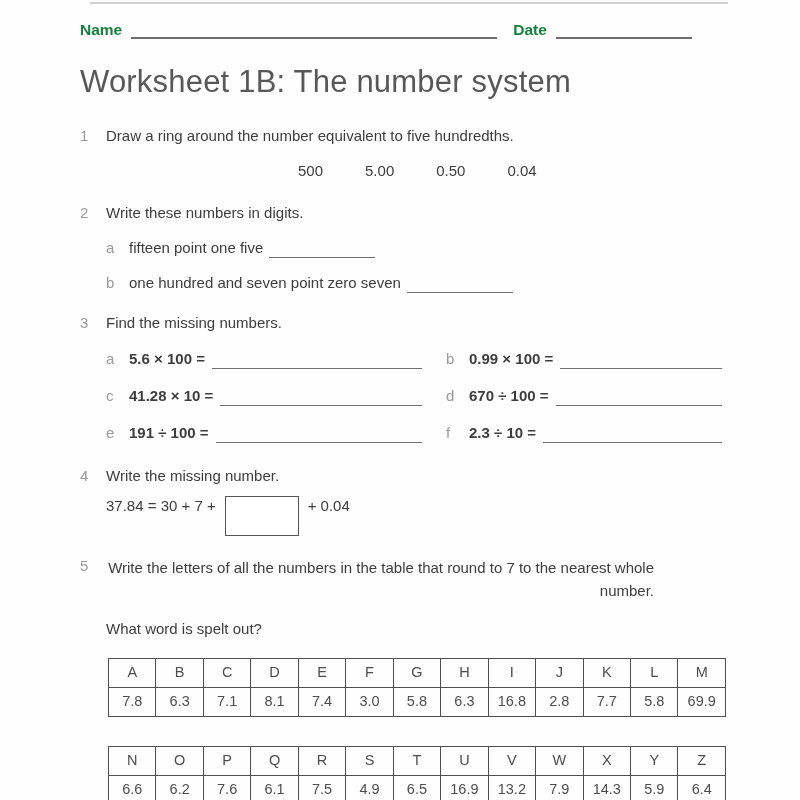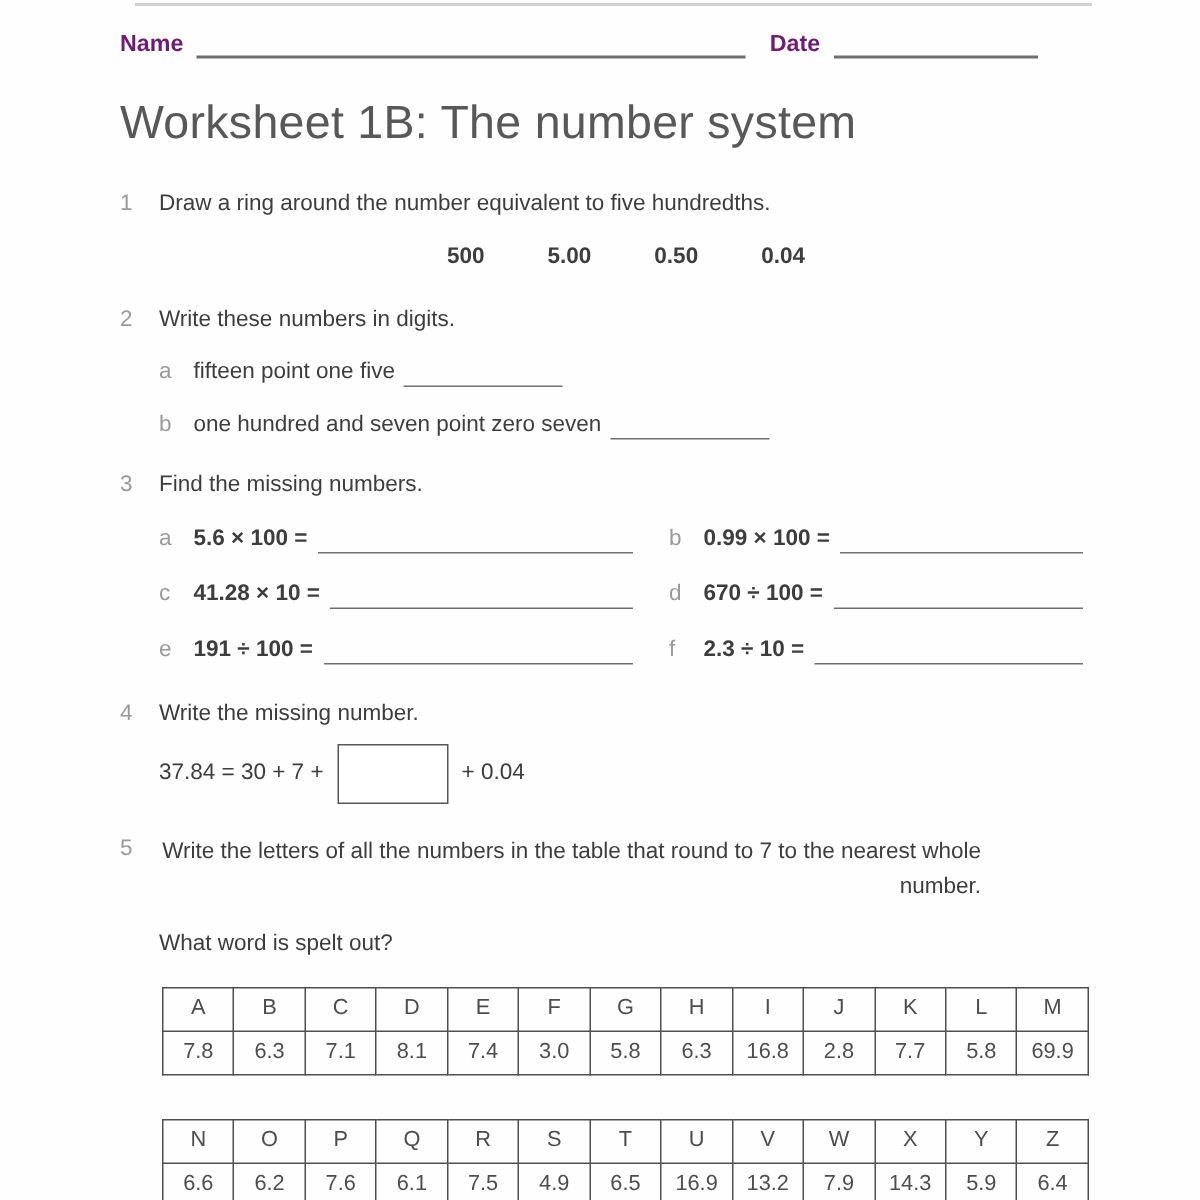--- a/index.html
+++ b/index.html
@@ -4,50 +4,50 @@
 <style>
   * { box-sizing: border-box; }
   html,body { margin:0; padding:0; background:#ffffff; }
   .page {
     width:800px; height:800px; background:#fefefe; position:relative;
     font-family:"Liberation Sans", sans-serif; color:#3d3d3d; overflow:hidden;
   }
   .top-edge { position:absolute; top:2px; left:90px; width:638px; height:2px; background:#d2d2d2; }
   .content { padding:0 78px 0 80px; }
 
-  .header-row { display:flex; align-items:flex-end; margin-top:21px; font-weight:bold; font-size:15.5px; color:#701a75; }
+  .header-row { display:flex; align-items:flex-end; margin-top:21px; font-weight:bold; font-size:15.5px; color:#15803d; }
   .blank-line { border-bottom:2px solid #6e6e6e; height:15px; }
   .name-line { width:366px; margin-left:9px; }
   .date-label { margin-left:16px; }
   .date-line { width:136px; margin-left:9px; }
 
   .title { font-size:31px; color:#585858; margin-top:25px; letter-spacing:0.2px; }
 
   .question { display:flex; font-size:15px; line-height:1.35; }
   .q-num { width:26px; flex:none; color:#9a9a9a; }
   .q-body { flex:1; min-width:0; }
   .mt-q1 { margin-top:26px; }
   .mt-q2 { margin-top:21px; }
   .mt-q3 { margin-top:20px; }
   .mt-q4 { margin-top:23px; }
   .mt-q5 { margin-top:20px; }
 
-  .q1-options { display:flex; gap:42px; margin:15px 0 0 192px;font-weight:bold; }
+  .q1-options { display:flex; gap:42px; margin:15px 0 0 192px; }
   .q1-option { white-space:nowrap; }
 
   .sub-item { display:flex; align-items:flex-end; margin-top:15px; }
   .sub-letter { width:23px; flex:none; color:#9a9a9a; }
   .short-line { width:106px; border-bottom:1.8px solid #707070; height:12px; margin-left:6px; }
 
   .q3-grid { display:grid; grid-template-columns:316px 1fr; column-gap:24px; row-gap:17px; margin-top:15px; }
   .q3-item { display:flex; align-items:flex-end; }
   .expr { white-space:nowrap; margin-right:7px;font-weight:bold; }
   .fill-line { flex:1; border-bottom:1.8px solid #707070; height:12px; }
 
-  .equation { display:flex; align-items:center; margin-top:9px; }
+  .equation { display:flex; align-items:flex-start; margin-top:9px; }
   .missing-box { width:74px; height:40px; border:1.7px solid #565656; margin:0 9px; background:#fff; flex:none; }
 
   .q5-text { max-width:548px; line-height:1.55;text-align:right; }
   .q5-prompt { margin-top:17px; }
 
   table.letters { border-collapse:collapse; table-layout:fixed; width:618px; margin:19px 0 0 2px; }
   table.letters td {
     border:1.7px solid #4f4f4f; text-align:center; vertical-align:middle;
     font-size:14.5px; color:#4d4d4d; height:29px; padding:0 1px; overflow:hidden;
   }

